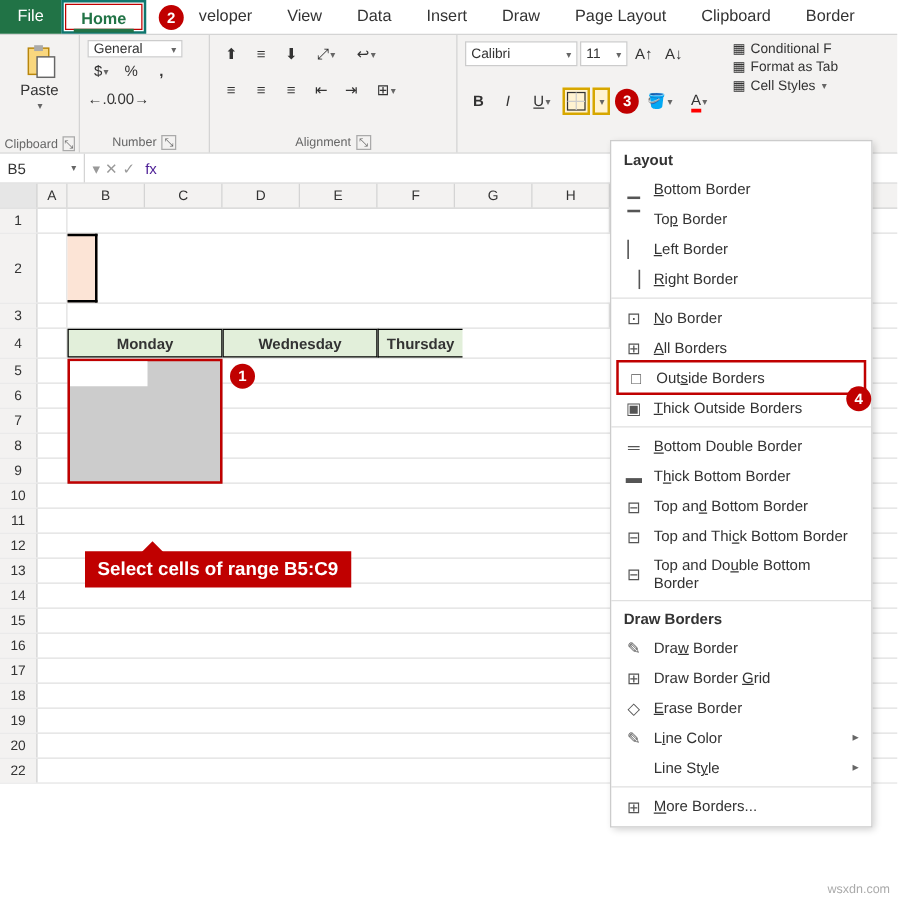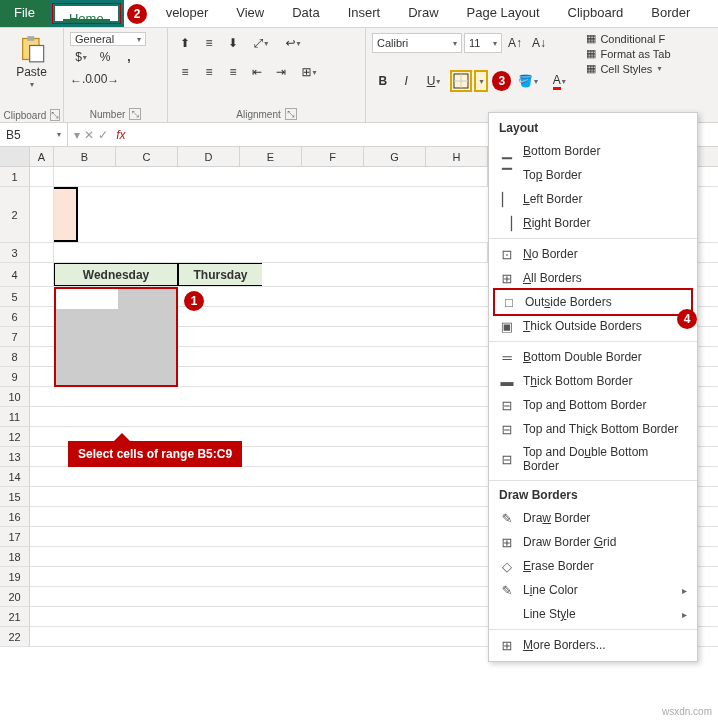--- a/index.html
+++ b/index.html
@@ -2,60 +2,60 @@
 <html><head>
 <meta charset="utf-8">
 <style>
 * { box-sizing: border-box; margin: 0; padding: 0; font-family: 'Segoe UI', sans-serif; }
 body { background: #fff; font-size: 12px; color: #333; width: 718px; }
 .ribbon-tabs { display: flex; border-bottom: 1px solid #d4d4d4; background: #fff; height: 28px; }
 .ribbon-tab { padding: 5px 14px; cursor: pointer; font-size: 13px; position: relative; }
 .ribbon-tab.file { background: #217346; color: #fff; }
 .ribbon-tab.active { color: #217346; }
 .ribbon-tab.active::after { content: ''; position: absolute; bottom: -1px; left: 8px; right: 8px; height: 3px; background: #217346; }
-.home-callout { border: 6px solid #0f766e; outline: 1px solid #c00000; outline-offset: -4px; }
+.home-callout { border: 2px solid #0f766e; outline: 1px solid #c00000; outline-offset: -4px; font-weight: bold; }
 .ribbon-body { display: flex; border-bottom: 1px solid #d4d4d4; height: 95px; background: #f3f2f1; }
 .ribbon-group { border-right: 1px solid #d4d4d4; padding: 4px 6px 2px; display: flex; flex-direction: column; justify-content: space-between; }
 .group-label { text-align: center; font-size: 10px; color: #666; margin-top: 18px; display: flex; justify-content: center; align-items: flex-end; gap: 4px; }
 .group-label .expand { font-size: 9px; border: 1px solid #aaa; width: 12px; height: 12px; line-height: 10px; text-align: center; }
 .btn-col { display: flex; flex-direction: column; align-items: center; gap: 1px; padding: 2px 4px; }
 .btn-row { display: flex; gap: 2px; align-items: center; }
 .icon-btn { width: 22px; height: 22px; display: flex; align-items: center; justify-content: center; cursor: pointer; }
 .icon-btn.wide { width: 30px; }
 .paste-icon { width: 28px; height: 30px; }
 .dropdown-arrow { font-size: 8px; color: #666; margin-left: 1px; }
 .num-format { width: 76px; height: 20px; border: 1px solid #ccc; background: #fff; font-size: 11px; padding: 0 4px; display: flex; align-items: center; justify-content: space-between; text-align: center; }
 .font-name { width: 90px; height: 20px; border: 1px solid #ccc; background: #fff; font-size: 11px; padding: 0 4px; display: flex; align-items: center; justify-content: space-between; }
 .font-size { width: 38px; height: 20px; border: 1px solid #ccc; background: #fff; font-size: 11px; padding: 0 4px; display: flex; align-items: center; justify-content: space-between; }
 .styles-group { display: flex; flex-direction: column; gap: 2px; padding: 4px 6px; }
 .style-btn { display: flex; align-items: center; gap: 4px; font-size: 11px; cursor: pointer; }
 .border-highlight { border: 2px solid #d7a700; background: #fff3d1; padding: 1px; }
 .addr-bar { display: flex; border-bottom: 1px solid #d4d4d4; height: 24px; align-items: center; background: #fff; }
 .name-box { width: 68px; border-right: 1px solid #d4d4d4; padding: 0 6px; display: flex; justify-content: space-between; align-items: center; height: 100%; }
 .fx-btns { display: flex; gap: 4px; padding: 0 6px; color: #999; align-items: center; }
-.fx-label { font-style: italic; color: #b91c1c; margin-left: 4px; }
+.fx-label { color: #4c1d95; margin-left: 4px; }
 .sheet { position: relative; }
 .col-headers { display: flex; border-bottom: 1px solid #d4d4d4; background: #f3f2f1; height: 20px; }
 .corner { width: 30px; border-right: 1px solid #d4d4d4; background: #e6e6e6; }
 .col-h { border-right: 1px solid #d4d4d4; text-align: center; font-size: 11px; line-height: 20px; }
 .grid-body { position: relative; }
 .row { display: flex; border-bottom: 1px solid #e0e0e0; height: 20px; }
 .row.tall { height: 56px; }
 .row.dayhdr { height: 24px; }
 .row-h { width: 30px; border-right: 1px solid #d4d4d4; background: #f3f2f1; text-align: center; font-size: 11px; line-height: 20px; }
 .row.tall .row-h { line-height: 56px; }
 .row.dayhdr .row-h { line-height: 24px; }
 .cell { border-right: 1px solid #e0e0e0; }
 .month-cell { background: #d9e1f2; border: 2px solid #000; display: flex; align-items: center; justify-content: center; font-weight: bold; font-size: 22px; }
 .month-last { background: #fce4d6; border-top: 2px solid #000; border-right: 2px solid #000; border-bottom: 2px solid #000; }
 .day-cell { background: #e2efda; border: 1px solid #000; text-align: center; font-weight: bold; font-size: 12px; line-height: 22px; }
 .selection-box { position: absolute; border: 2px solid #c00000; background: #ccc; }
 .selection-box .active-cell { background: #fff; }
 .callout-badge { width: 20px; height: 20px; border-radius: 50%; background: #c00000; color: #fff; display: flex; align-items: center; justify-content: center; font-size: 12px; font-weight: bold; position: absolute; }
-.callout-text { position: absolute; background: #c00000; color: #fff; padding: 6px 10px; font-size: 12px; font-weight: bold; }
+.callout-text { position: absolute; background: #c00000; color: #fff; padding: 6px 10px; font-size: 15px; font-weight: bold; }
 .callout-text::before { content: ''; position: absolute; top: -22px; left: 40px; border: 14px solid transparent; border-bottom-color: #c00000; }
 .borders-menu { position: absolute; top: 112px; left: 488px; width: 210px; background: #fff; border: 1px solid #ccc; box-shadow: 2px 2px 6px rgba(0,0,0,0.2); padding: 4px 0; }
 .menu-header { font-weight: bold; font-size: 12px; padding: 4px 10px; }
 .menu-item { display: flex; align-items: center; gap: 8px; padding: 4px 10px; font-size: 12px; cursor: pointer; }
 .menu-item.highlighted { border: 2px solid #c00000; margin: -2px 4px; padding: 4px 6px; }
 .menu-icon { width: 16px; height: 16px; display: flex; align-items: center; justify-content: center; font-size: 13px; color: #555; }
 .menu-sep { border-top: 1px solid #e0e0e0; margin: 3px 0; }
 .submenu-arrow { margin-left: auto; font-size: 10px; color: #666; }
 .watermark { position: absolute; bottom: 4px; right: 6px; font-size: 10px; color: #aaa; }
 .under { text-decoration: underline; }
@@ -238,22 +238,23 @@
         <div class="month-last" style="width:24px"></div>
       </div>
     <div class="row">
         <div class="row-h">3</div>
         <div class="cell" style="width:24px"></div>
         <div class="cell" style="width:434px"></div>
       </div>
     <div class="row dayhdr">
         <div class="row-h">4</div>
         <div class="cell" style="width:24px"></div>
+      <div class="day-cell" style="width:124px">Monday</div>
       <div class="day-cell" style="width:124px">Wednesday</div>
-      <div class="day-cell" style="width:84px; border-right:none">Thursday</div>
+      <div class="day-cell" style="width:68px; border-right:none">Thursday</div>
     </div>
     <div class="row">
         <div class="row-h">5</div>
       </div>
     <div class="row">
         <div class="row-h">6</div>
       </div>
     <div class="row">
         <div class="row-h">7</div>
       </div>
@@ -288,23 +289,20 @@
         <div class="row-h">17</div>
       </div>
     <div class="row">
         <div class="row-h">18</div>
       </div>
     <div class="row">
         <div class="row-h">19</div>
       </div>
     <div class="row">
         <div class="row-h">20</div>
-      </div>
-    <div class="row">
-        <div class="row-h">21</div>
       </div>
     <div class="row">
         <div class="row-h">22</div>
       </div>
 
     <div class="selection-box" style="top:120px; left:54px; width:124px; height:100px;">
       <div class="active-cell" style="width:62px; height:20px;"></div>
     </div>
     <div class="callout-badge" style="top:124px; left:184px;">1</div>
     <div class="callout-text" style="top:274px; left:68px;">Select cells of range B5:C9</div>

